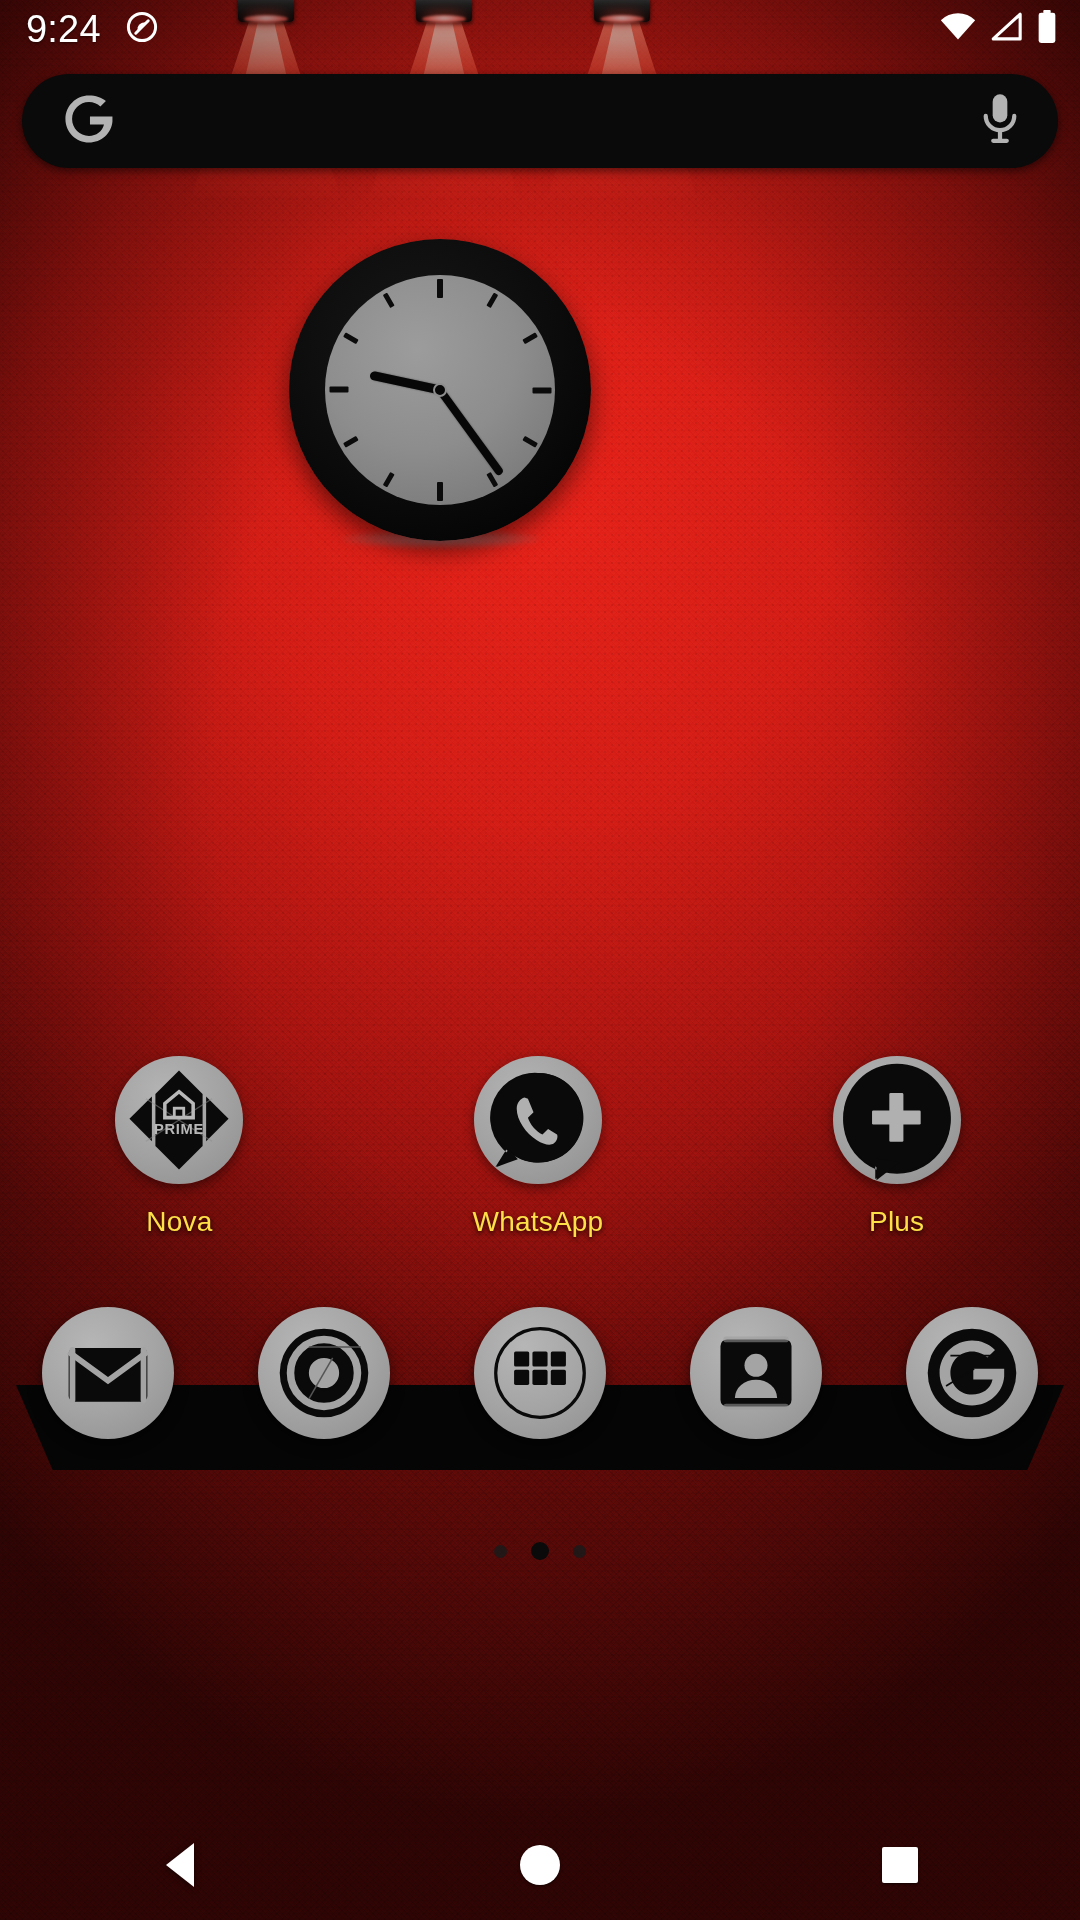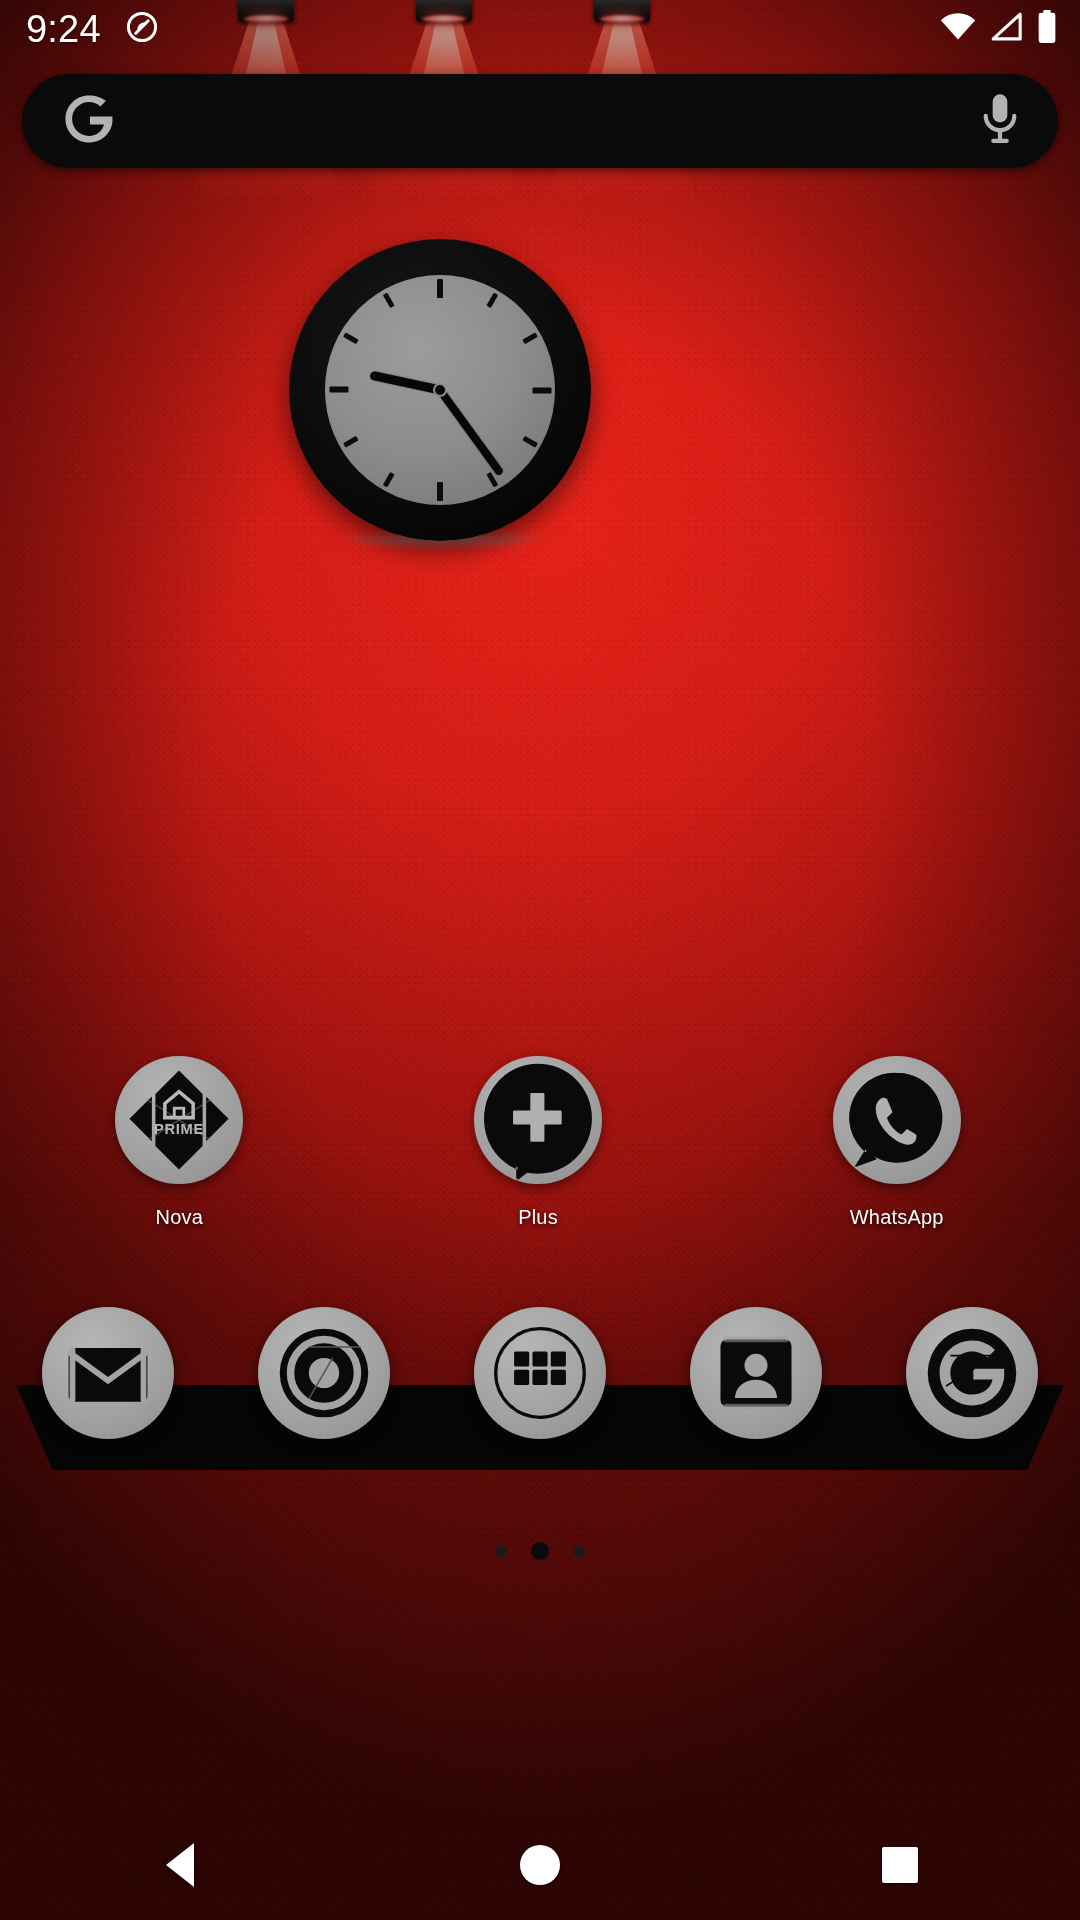--- a/index.html
+++ b/index.html
@@ -154,21 +154,21 @@
     flex:1; display:flex; flex-direction:column; align-items:center;
   }
   .icon-circle{
     position:relative; width:128px; height:128px; border-radius:50%;
     background:radial-gradient(circle at 38% 30%, #b4b4b4 0%, #a2a2a2 52%, #8d8d8d 100%);
     display:flex; align-items:center; justify-content:center;
     box-shadow:0 4px 12px rgba(0,0,0,.45);
     overflow:hidden;
   }
   .app-label{
-    margin-top:22px; color:#ffffff; font-size:20px; letter-spacing:.2px;
+    margin-top:22px; color:#fde047; font-size:28px; letter-spacing:.2px;
     text-shadow:0 2px 5px rgba(0,0,0,.85); white-space:nowrap;
   }
 
   
   #pagedots{
     position:absolute; left:0; top:1542px; width:1080px;
     display:flex; justify-content:center; align-items:center; gap:24px; z-index:25;
   }
   .pd{ width:13px; height:13px; border-radius:50%; background:#1a1a1a; opacity:.85; }
   .pd.on{ width:18px; height:18px; background:#0a0a0a; opacity:1; }
@@ -356,41 +356,41 @@
           <text x="50" y="62" font-family="Liberation Sans, sans-serif" font-size="12.5" font-weight="700" fill="#b8b8b8" text-anchor="middle" letter-spacing="0.6">PRIME</text>
         </svg>
       </div>
       <div class="app-label">Nova</div>
     </div>
 
 
 
     <div class="app">
       <div class="icon-circle">
+        <svg width="112" height="112" viewBox="0 0 100 100">
+          <path d="M50 8 A40 40 0 1 1 22 76 L12 92 L30 84 A40 40 0 0 1 50 8 Z" fill="#0a0a0a"></path>
+          <circle cx="50" cy="48" r="40" fill="#0a0a0a"></circle>
+          <path d="M24 76 L13 92 L32 85 Z" fill="#0a0a0a"></path>
+          <path d="M38 30 c-4 1 -7 5 -7 10 0 10 8 22 18 28 6 4 12 5 15 3 3 -2 4 -6 3 -8 l-8 -5 -5 5 c-6 -3 -11 -9 -13 -15 l5 -5 -5 -12 z" fill="#b0b0b0"></path>
+        </svg>
+      </div>
+      <div class="app-label">WhatsApp</div>
+    </div>
+
+    <div class="app">
+      <div class="icon-circle">
         <svg width="128" height="128" viewBox="0 0 100 100">
           <path d="M50 8 A42 42 0 1 1 49.9 8 Z M33 78 L33 96 L49 84 Z" fill="#0a0a0a"></path>
           <circle cx="50" cy="48" r="42" fill="#0a0a0a"></circle>
           <path d="M34 80 L34 97 L52 83 Z" fill="#0a0a0a"></path>
           <rect x="44" y="29" width="11" height="38" rx="1" fill="#b0b0b0"></rect>
           <rect x="30.5" y="42.5" width="38" height="11" rx="1" fill="#b0b0b0"></rect>
         </svg>
       </div>
       <div class="app-label">Plus</div>
-    </div>
-
-    <div class="app">
-      <div class="icon-circle">
-        <svg width="112" height="112" viewBox="0 0 100 100">
-          <path d="M50 8 A40 40 0 1 1 22 76 L12 92 L30 84 A40 40 0 0 1 50 8 Z" fill="#0a0a0a"></path>
-          <circle cx="50" cy="48" r="40" fill="#0a0a0a"></circle>
-          <path d="M24 76 L13 92 L32 85 Z" fill="#0a0a0a"></path>
-          <path d="M38 30 c-4 1 -7 5 -7 10 0 10 8 22 18 28 6 4 12 5 15 3 3 -2 4 -6 3 -8 l-8 -5 -5 5 c-6 -3 -11 -9 -13 -15 l5 -5 -5 -12 z" fill="#b0b0b0"></path>
-        </svg>
-      </div>
-      <div class="app-label">WhatsApp</div>
     </div>
 
   </div>
 
   <div id="pagedots">
     <span class="pd"></span>
     <span class="pd on"></span>
     <span class="pd"></span>
   </div>
 

